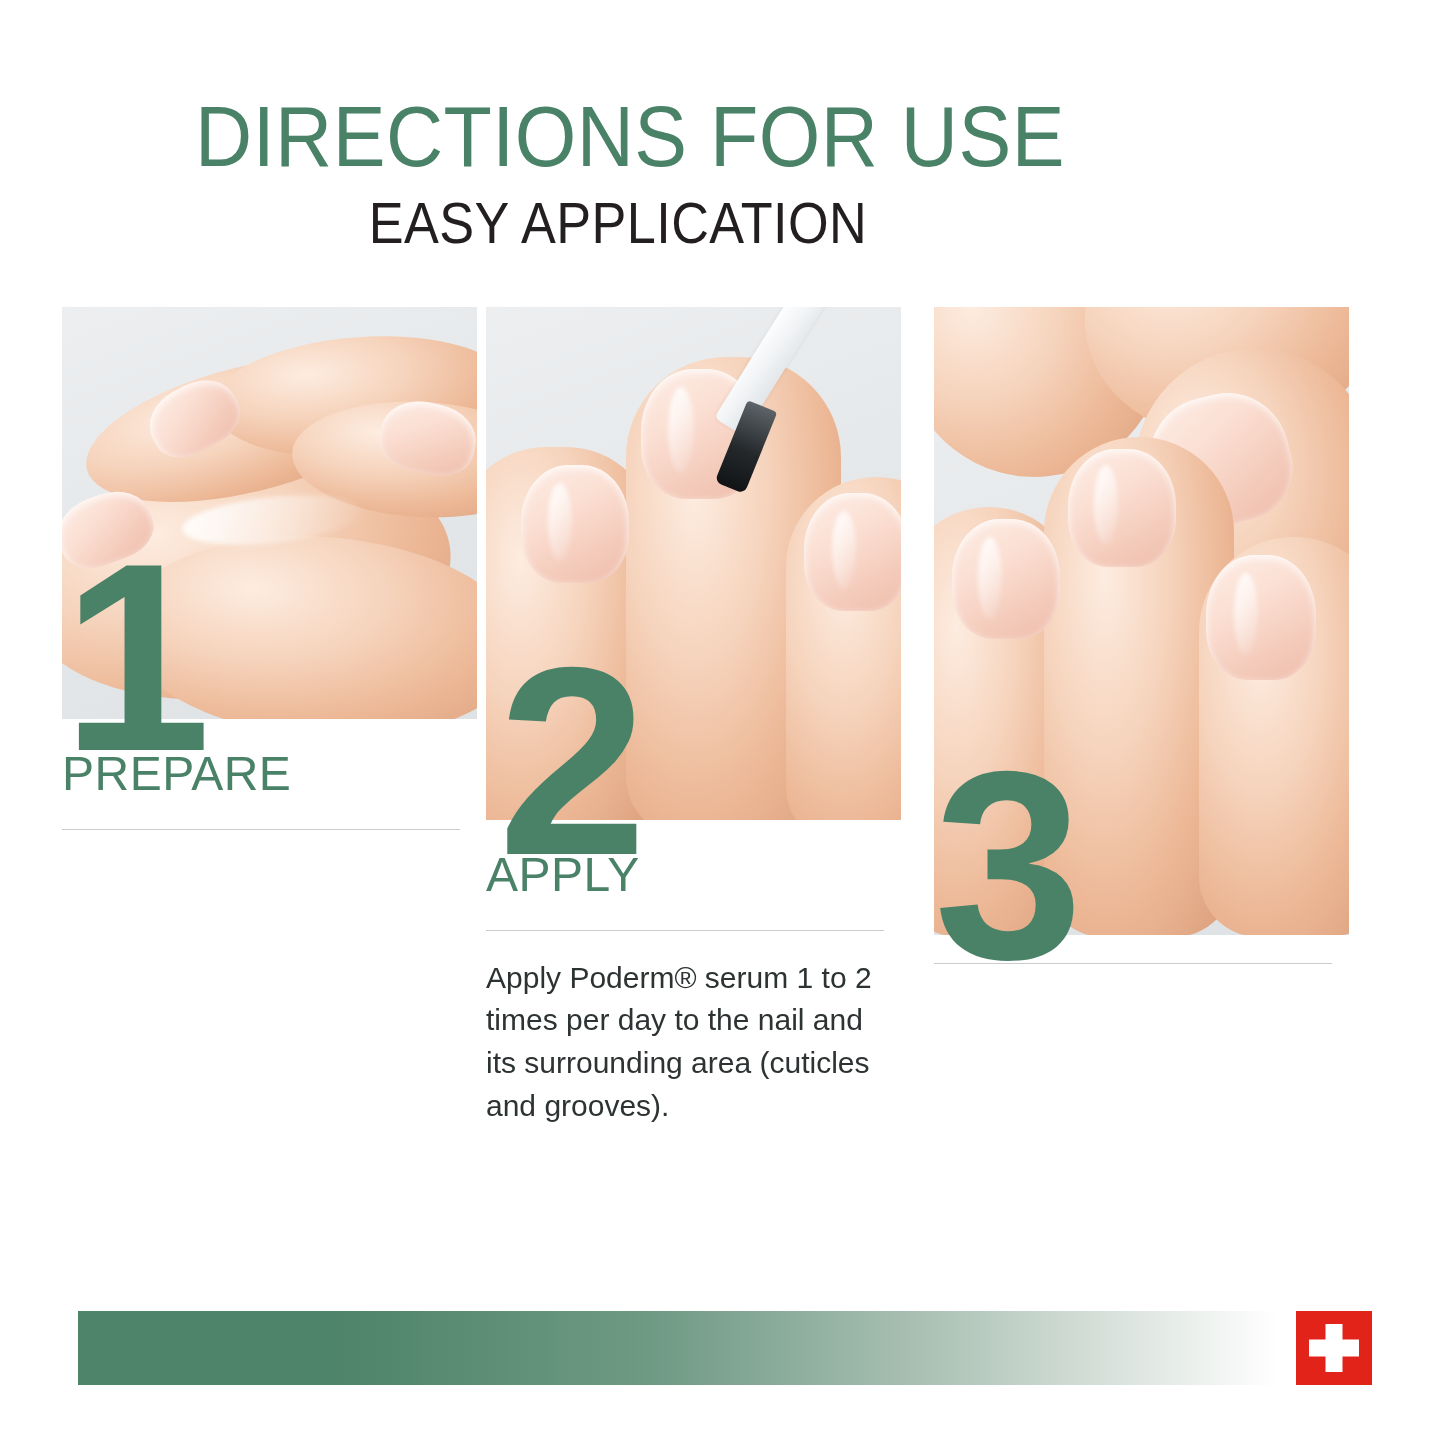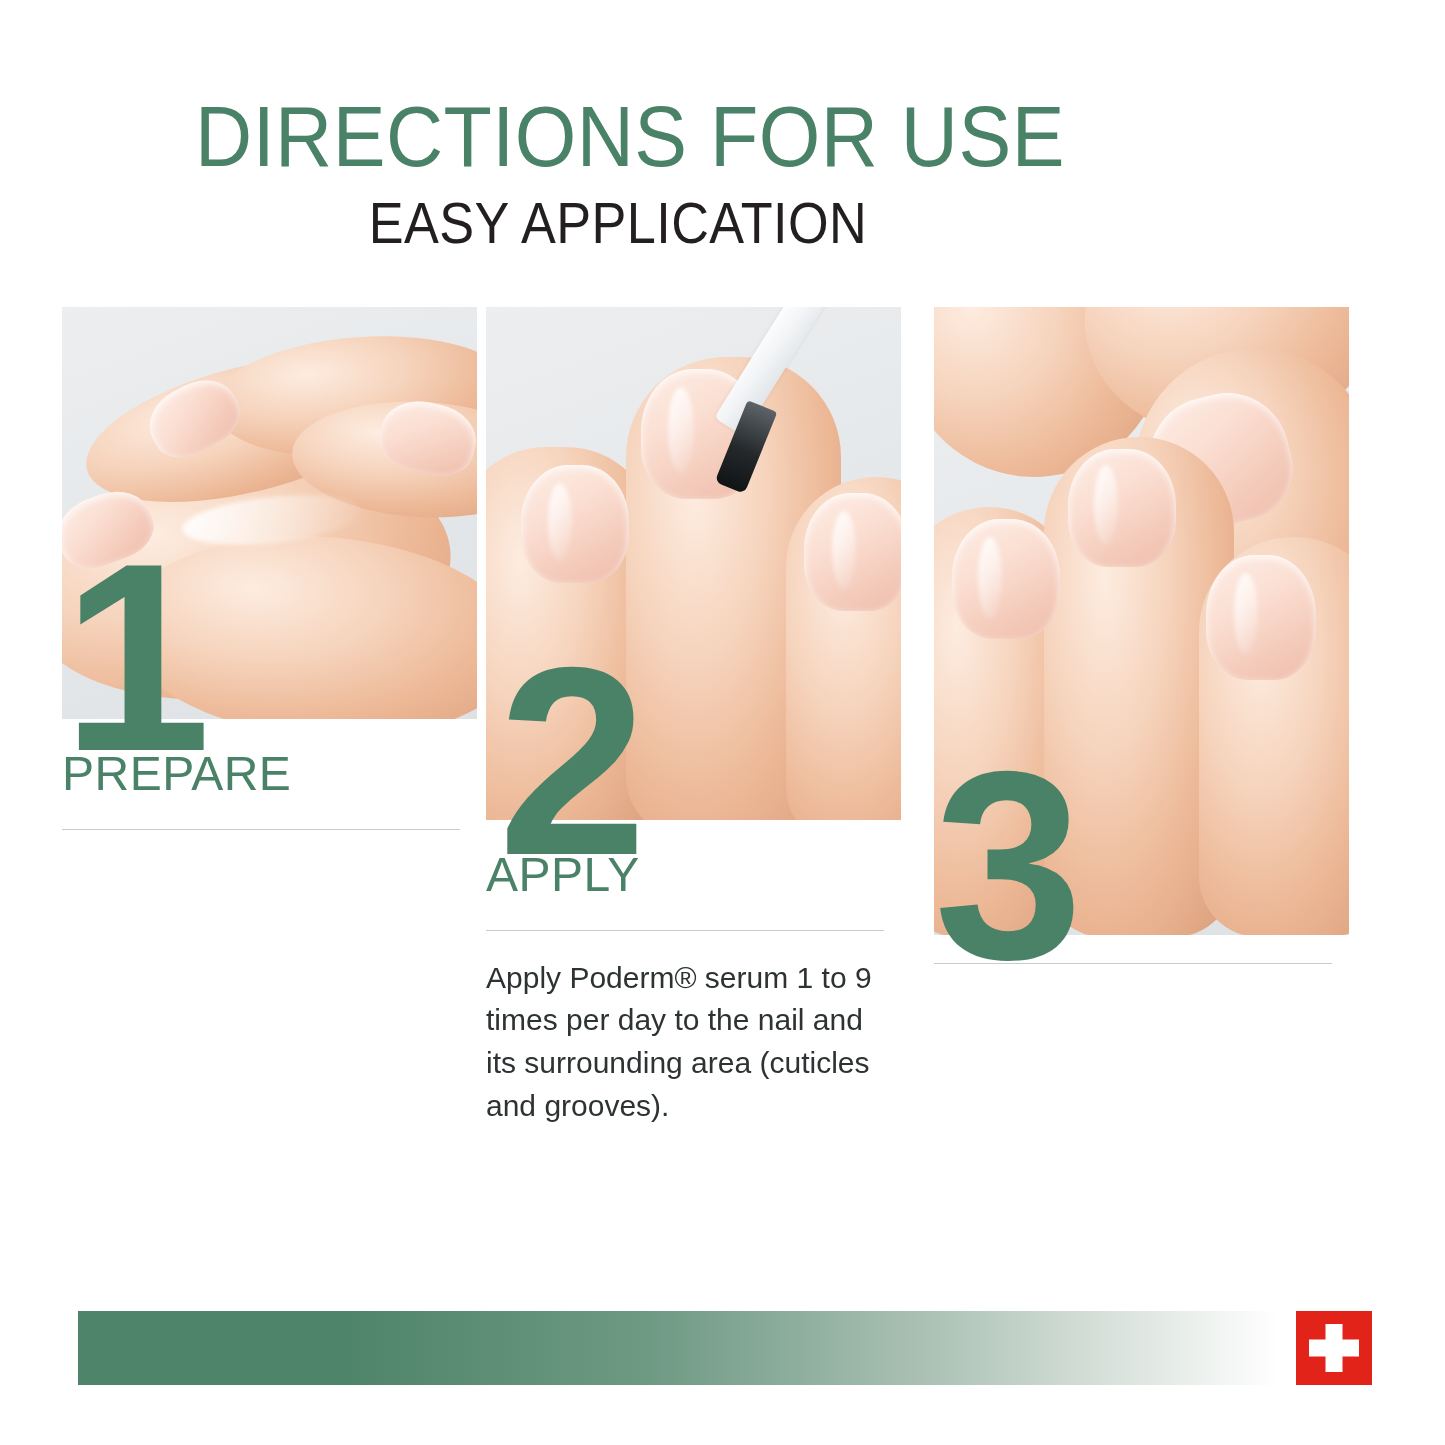--- a/index.html
+++ b/index.html
@@ -232,21 +232,21 @@
       <div class="gloss" style="left:62px; top:176px; width:24px; height:78px;"></div>
       <div class="gloss" style="left:182px; top:80px; width:26px; height:86px;"></div>
       <div class="gloss" style="left:346px; top:204px; width:24px; height:78px;"></div>
 
       <div class="brush-stick" style="left:268px; top:-28px; width:34px; height:160px; transform:rotate(32deg);"></div>
       <div class="brush-tip" style="left:244px; top:96px; width:32px; height:88px; transform:rotate(22deg);"></div>
     </div>
 
     <div class="step-head">APPLY</div>
     <div class="rule"></div>
-    <div class="step-body">Apply Poderm® serum 1 to 9 times per day to the nail and its surrounding area (cuticles and grooves).</div>
+    <div class="step-body">Apply Poderm® serum 1 to 2 times per day to the nail and its surrounding area (cuticles and grooves).</div>
   </div>
 
   <div class="step step-3">
     <div class="photo photo-3">
       <div class="bg"></div>
 
       <div class="skin" style="left:-30px; top:-90px; width:260px; height:260px; transform:rotate(-18deg);"></div>
       <div class="skin" style="left:150px; top:-120px; width:300px; height:250px; transform:rotate(-10deg);"></div>
       <div class="skin" style="left:210px; top:40px; width:240px; height:300px; transform:rotate(-18deg); border-radius:120px 120px 80px 80px;"></div>
       <div class="nail" style="left:216px; top:88px; width:140px; height:130px; transform:rotate(-14deg);"></div>

